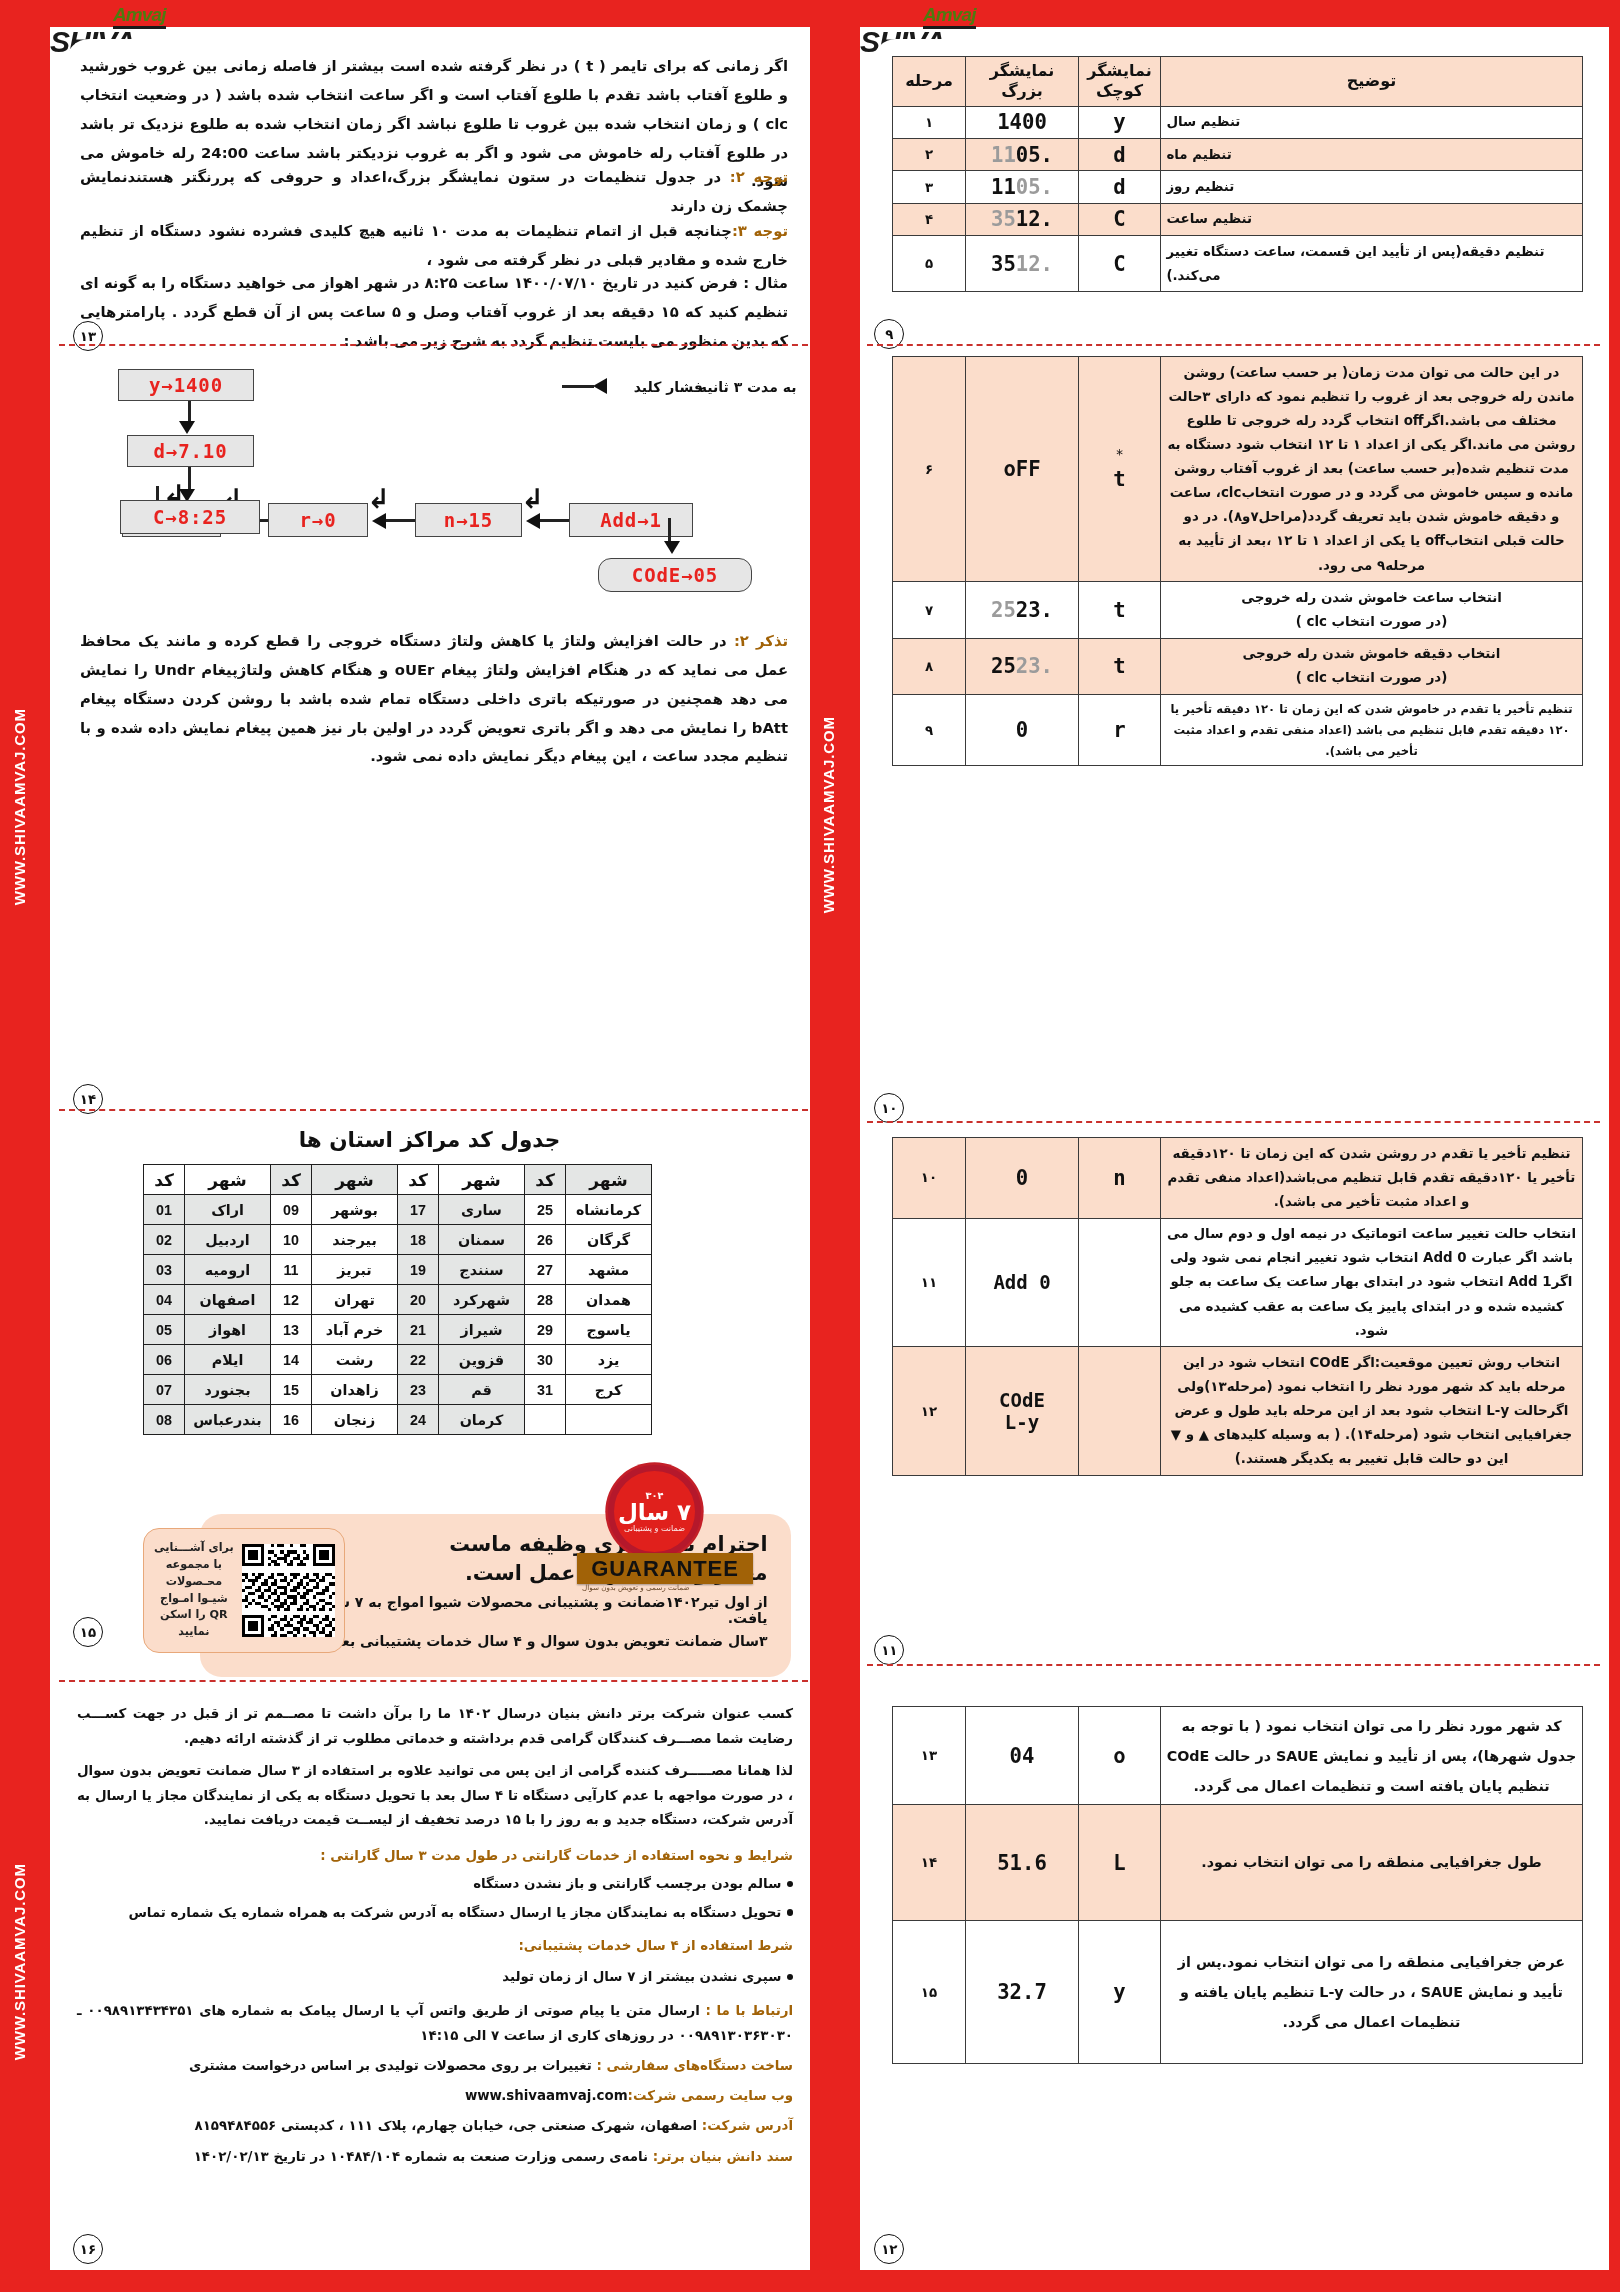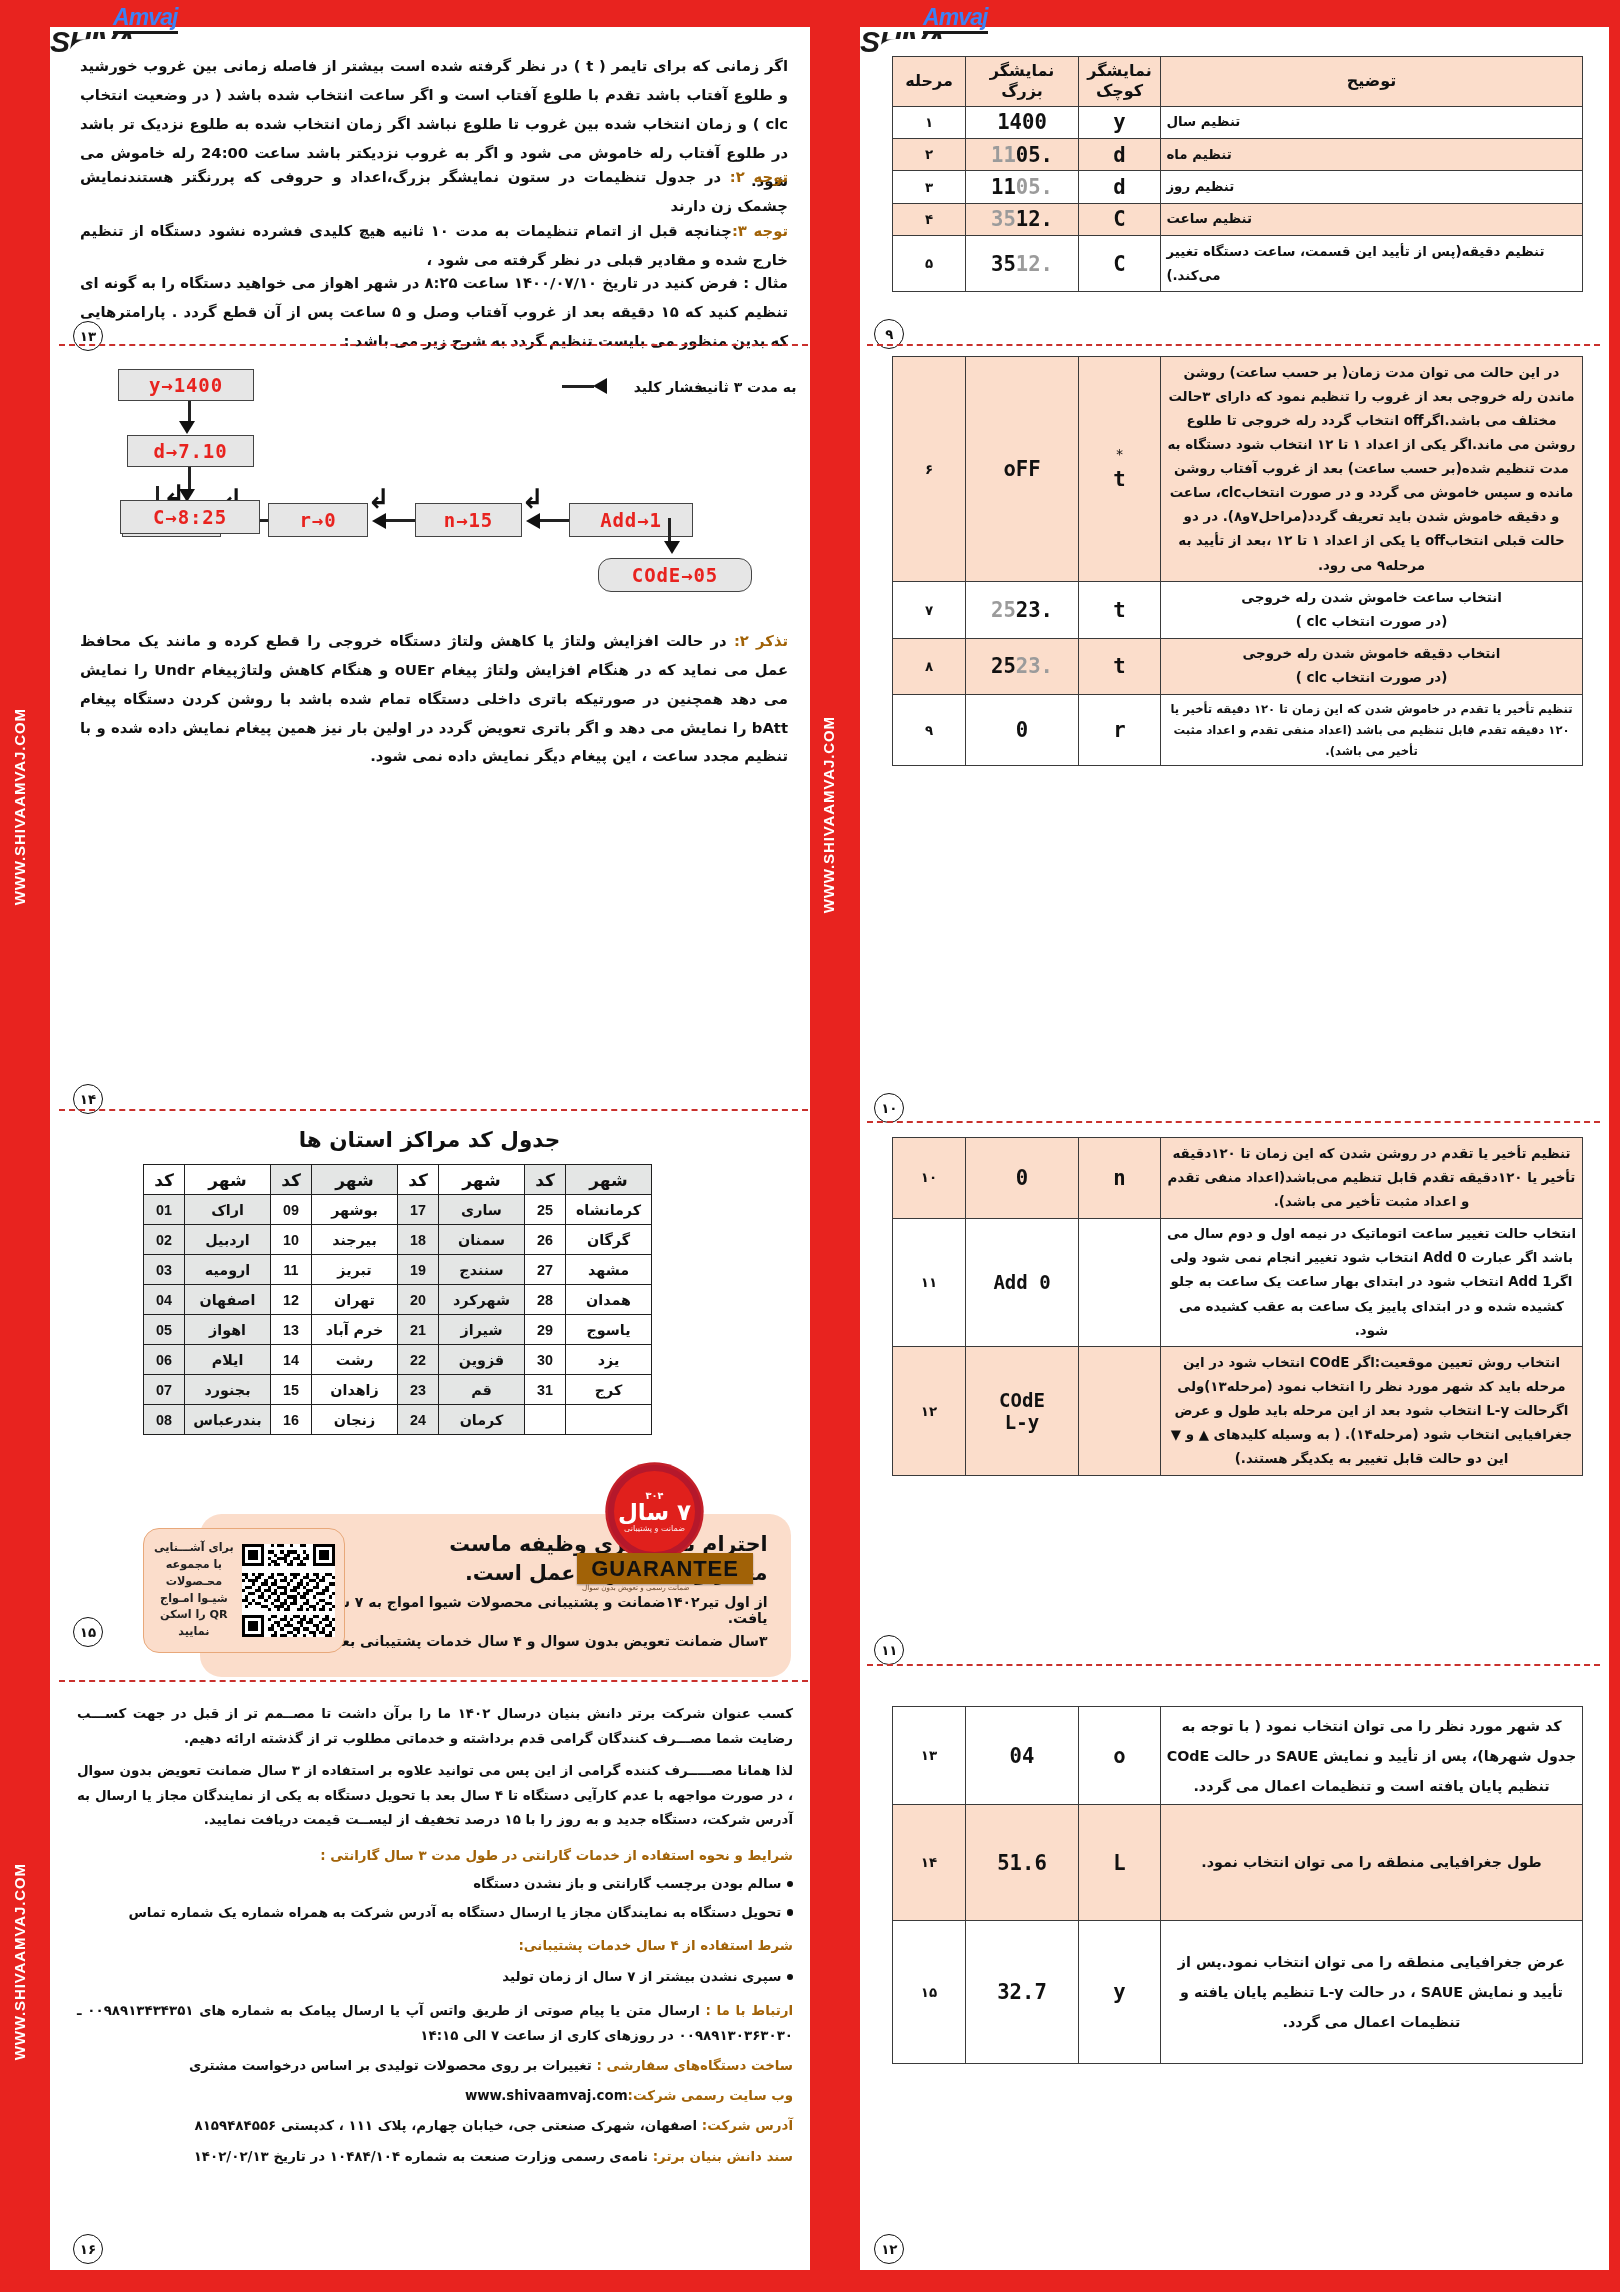--- a/index.html
+++ b/index.html
@@ -36,22 +36,22 @@
   }
 
   
   .logo-wrap { position:absolute; width:188px; height:52px; }
   .logo-shiva {
     font-family:"Liberation Sans", sans-serif; font-weight:bold; font-size:30px;
     color:#1a1a1a; letter-spacing:-0.9px; direction:ltr; position:absolute;
     left:0; top:19.7px; font-style: italic;
   }
   .logo-amvaj {
-    font-family:"Liberation Sans", sans-serif; font-weight:bold; font-size:23px;
-    color:#3b82f6; letter-spacing:-0.9px; direction:ltr; position:absolute;
+    font-family:"Liberation Sans", sans-serif; font-weight:bold; font-size:19px;
+    color:#4d7c0f; letter-spacing:-0.9px; direction:ltr; position:absolute;
     left:63px; top:-1.8px; font-style: italic;
     border-bottom:3.6px solid #1a1a1a; padding-bottom:0.9px;
   }
 
   
   .card {
     position:absolute; background:#fff; border-radius:23px;
   }
 
   

